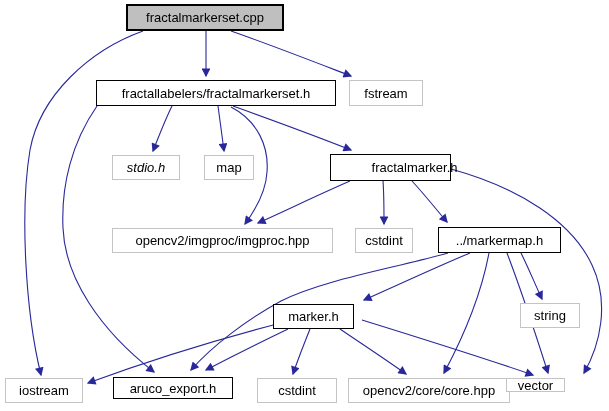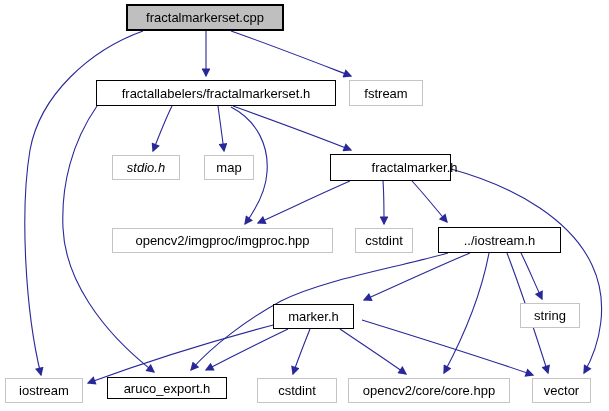--- a/index.html
+++ b/index.html
@@ -24,24 +24,24 @@
   .pos-fstream   {left:349px;top:80px; width:74px; height:26px;}
   .pos-stdio     {left:112px;top:155px;width:68px; height:25px;font-style:italic;}
   .pos-map       {left:204px;top:155px;width:50px; height:25px;text-align:center;}
   .pos-fmarker   {left:330px;top:154px;width:121px;height:27px;padding-left:48px;}
   .pos-imgproc   {left:112px;top:228px;width:221px;height:25px;}
   .pos-bitset    {left:355px;top:228px;width:58px; height:25px;}
   .pos-markermap {left:438px;top:227px;width:123px;height:26px;}
   .pos-marker    {left:273px;top:304px;width:81px; height:25px;}
   .pos-string    {left:520px;top:303px;width:60px; height:25px;text-align:center;}
   .pos-iostream  {left:5px;  top:378px;width:78px; height:25px;}
-  .pos-aruco     {left:107px;top:377px;width:120px;height:22px;}
+  .pos-aruco     {left:113px;top:377px;width:120px;height:22px;}
   .pos-cstdint   {left:257px;top:378px;width:80px; height:25px;}
   .pos-core      {left:348px;top:378px;width:162px;height:25px;}
-  .pos-vector    {left:532px;top:378px;width:59px; height:25px;}
+  .pos-vector    {left:506px;top:378px;width:59px; height:14px;}
 </style>
 </head>
 <body style="--bg: #ffffff; --edge: #28289a; --text: #000000; --project: #000000; --system: #c4c4c4; --currentfill: #bfbfbf;">
 
 <svg id="edges" width="609" height="411" viewBox="0 0 609 411" xmlns="http://www.w3.org/2000/svg">
   <defs>
     <marker id="arrow" viewBox="0 0 10 10" refX="8.5" refY="5" markerWidth="10" markerHeight="8" orient="auto-start-reverse">
       <path id="arrowhead-shape" d="M0,0 L10,5 L0,10 z"></path>
     </marker>
   </defs>
@@ -70,20 +70,20 @@
 </svg>
 
 <div class="node current pos-cpp">fractalmarkerset.cpp</div>
 <div class="node project pos-flabel">fractallabelers/fractalmarkerset.h</div>
 <div class="node pos-fstream">fstream</div>
 <div class="node pos-stdio">stdio.h</div>
 <div class="node pos-map">map</div>
 <div class="node project pos-fmarker">fractalmarker.h</div>
 <div class="node pos-imgproc">opencv2/imgproc/imgproc.hpp</div>
 <div class="node pos-bitset">cstdint</div>
-<div class="node project pos-markermap">../iostream.h</div>
+<div class="node project pos-markermap">../markermap.h</div>
 <div class="node project pos-marker">marker.h</div>
 <div class="node pos-string">string</div>
 <div class="node pos-iostream">iostream</div>
 <div class="node project pos-aruco">aruco_export.h</div>
 <div class="node pos-cstdint">cstdint</div>
 <div class="node pos-core">opencv2/core/core.hpp</div>
 <div class="node pos-vector">vector</div>
 
 </body></html>

